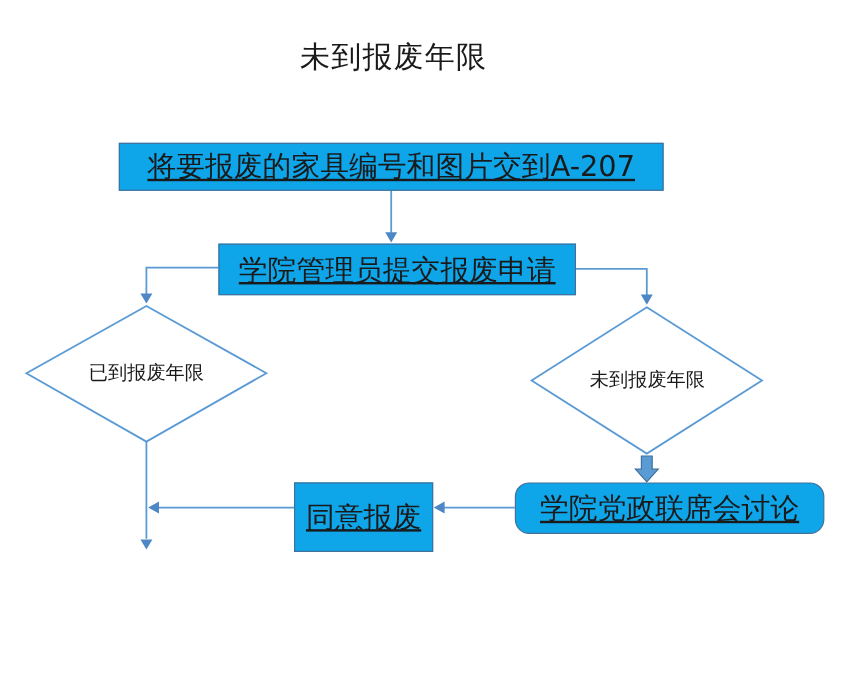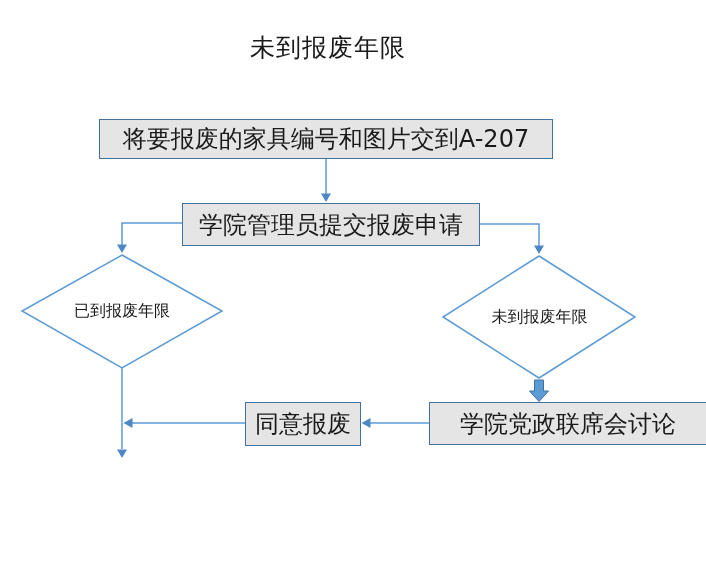--- a/index.html
+++ b/index.html
@@ -23,27 +23,28 @@
     width: 456px;
     text-align: center;
     font-size: 25px;
     letter-spacing: 1px;
     white-space: nowrap;
   }
   .node {
     position: absolute;
     box-sizing: border-box;
     border: 1.5px solid #41719C;
-    background: #e5e5e5;
+    background: #0ea5e9;
     display: flex;
     align-items: center;
     justify-content: center;
     font-size: 24px;
     white-space: nowrap;
     line-height: 1;
+    text-decoration: underline;
   }
   .dlabel {
     position: absolute;
     font-size: 16px;
     text-align: center;
     white-space: nowrap;
     line-height: 28px;
   }
   .conn { stroke: #5B9BD5; stroke-width: 1.5; fill: none; }
   .head { fill: #4E87C5; stroke: none; }
@@ -81,22 +82,22 @@
     <path class="conn" d="M122 368 L122 449"></path>
     <polygon class="head" points="122,458 117,449.5 127,449.5"></polygon>
   </svg>
 
   <div class="title">未到报废年限</div>
 
   <div class="node" style="left:99px; top:119px; width:454px; height:40px;">将要报废的家具编号和图片交到A-207</div>
 
   <div class="node" style="left:182px; top:203px; width:298px; height:43px;">学院管理员提交报废申请</div>
 
-  <div class="node" style="left:429px; top:402px; width:278px; height:43px;">学院党政联席会讨论</div>
+  <div class="node" style="left:429px; top:402px; width:258px; height:43px;border-radius:12px;">学院党政联席会讨论</div>
 
-  <div class="node" style="left:245px; top:402px; width:116px; height:44px;">同意报废</div>
+  <div class="node" style="left:245px; top:402px; width:116px; height:58px;">同意报废</div>
 
 
   <div class="dlabel" style="left:22px; top:297px; width:200px;">已到报废年限</div>
 
   <div class="dlabel" style="left:443px; top:303px; width:193px;">未到报废年限</div>
 
 </div>
 
 </body></html>

